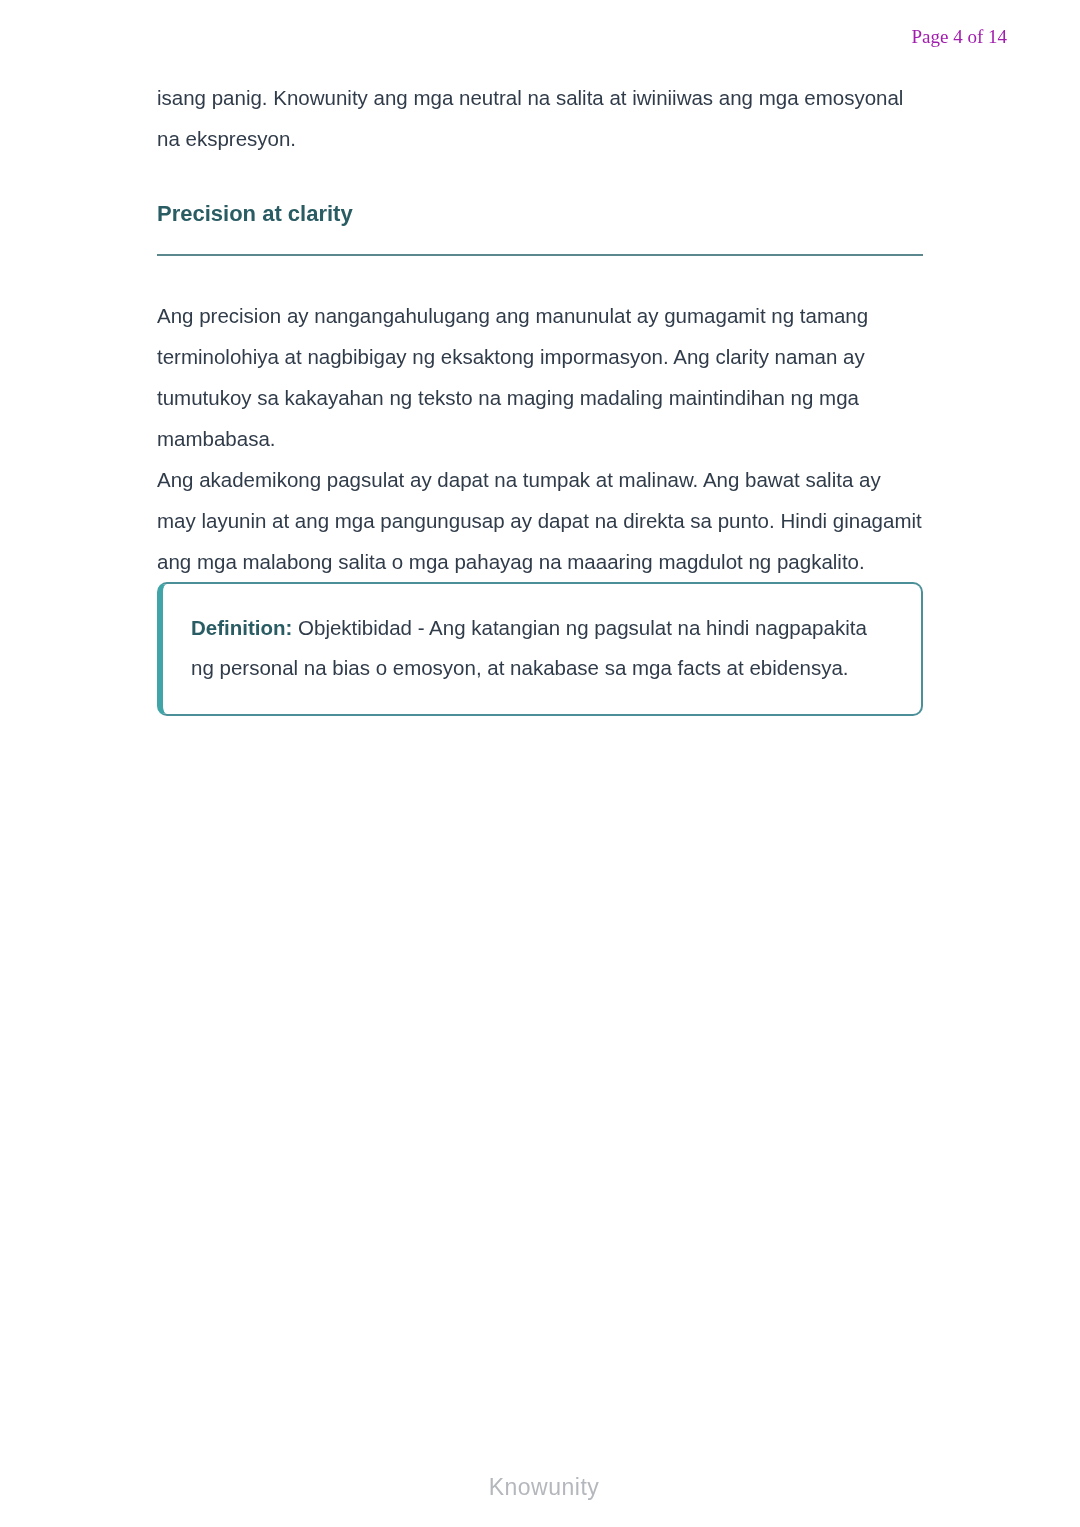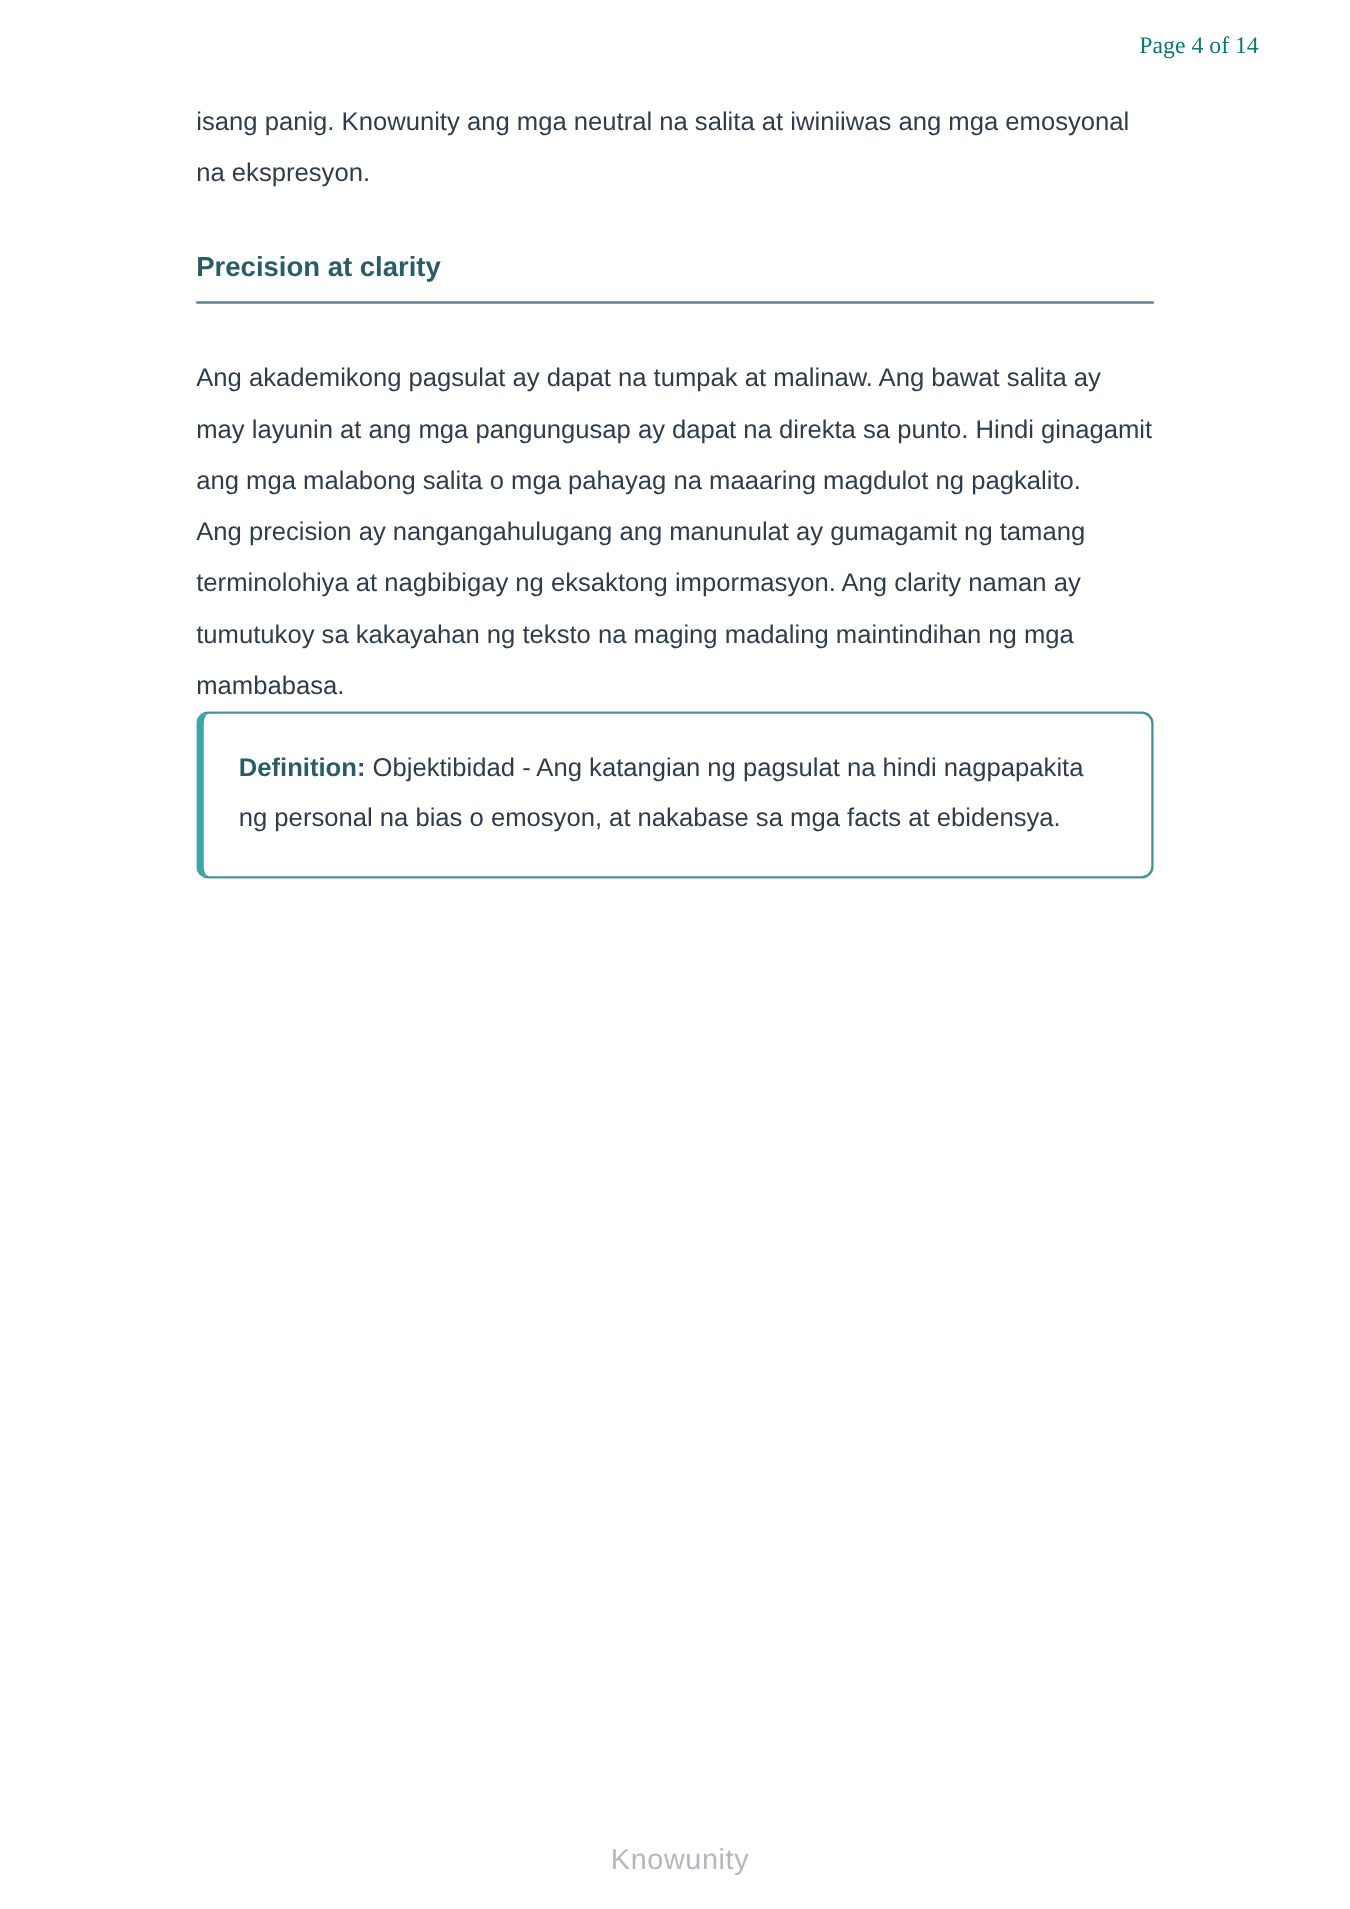--- a/index.html
+++ b/index.html
@@ -14,42 +14,42 @@
     position: relative;
     overflow: hidden;
     font-family: "Liberation Sans", sans-serif;
   }
   .page-number {
     position: absolute;
     top: 26px;
     right: 73px;
     font-family: "Liberation Serif", serif;
     font-size: 19px;
-    color: #0f766e;
+    color: #a21caf;
   }
   .content {
     position: absolute;
     left: 157px;
     top: 77px;
     width: 766px;
   }
   p.body-text {
     margin: 0;
     font-size: 20.5px;
     line-height: 41px;
     color: #313c4a;
   }
   .paragraph-intro { margin-bottom: 37px; }
   h2.section-heading {
     margin: 40px 0 39px 0;
     font-size: 22px;
     line-height: 30px;
     font-weight: bold;
     color: #2a5c64;
-    padding-bottom: 12px;
+    padding-bottom: 25px;
     border-bottom: 2px solid #5b878e;
   }
   .paragraph-a { margin-bottom: 24px; }
   .paragraph-b { margin-bottom: 34px; }
   .definition-box {
     border: 2px solid #4b9098;
     border-left: 6px solid #41a5a8;
     border-radius: 10px;
     padding: 24px 28px 26px 28px;
   }
@@ -78,23 +78,23 @@
 <div>
 
   <div class="page-number">Page 4 of 14</div>
 
   <div class="content">
 
     <p class="body-text paragraph-intro">isang panig. Knowunity ang mga neutral na salita at iwiniiwas ang mga emosyonal na ekspresyon.</p>
 
     <h2 class="section-heading">Precision at clarity</h2>
 
+    <p class="body-text paragraph-b">Ang precision ay nangangahulugang ang manunulat ay gumagamit ng tamang terminolohiya at nagbibigay ng eksaktong impormasyon. Ang clarity naman ay tumutukoy sa kakayahan ng teksto na maging madaling maintindihan ng mga mambabasa.</p>
+
     <p class="body-text paragraph-a">Ang akademikong pagsulat ay dapat na tumpak at malinaw. Ang bawat salita ay may layunin at ang mga pangungusap ay dapat na direkta sa punto. Hindi ginagamit ang mga malabong salita o mga pahayag na maaaring magdulot ng pagkalito.</p>
-
-    <p class="body-text paragraph-b">Ang precision ay nangangahulugang ang manunulat ay gumagamit ng tamang terminolohiya at nagbibigay ng eksaktong impormasyon. Ang clarity naman ay tumutukoy sa kakayahan ng teksto na maging madaling maintindihan ng mga mambabasa.</p>
 
     <div class="definition-box">
       <p class="body-text box-text"><strong class="def-label">Definition:</strong> <span>Objektibidad - Ang katangian ng pagsulat na hindi nagpapakita ng personal na bias o emosyon, at nakabase sa mga facts at ebidensya.</span></p>
     </div>
 
   </div>
 
   <div class="footer">Knowunity</div>
 
 </div>

